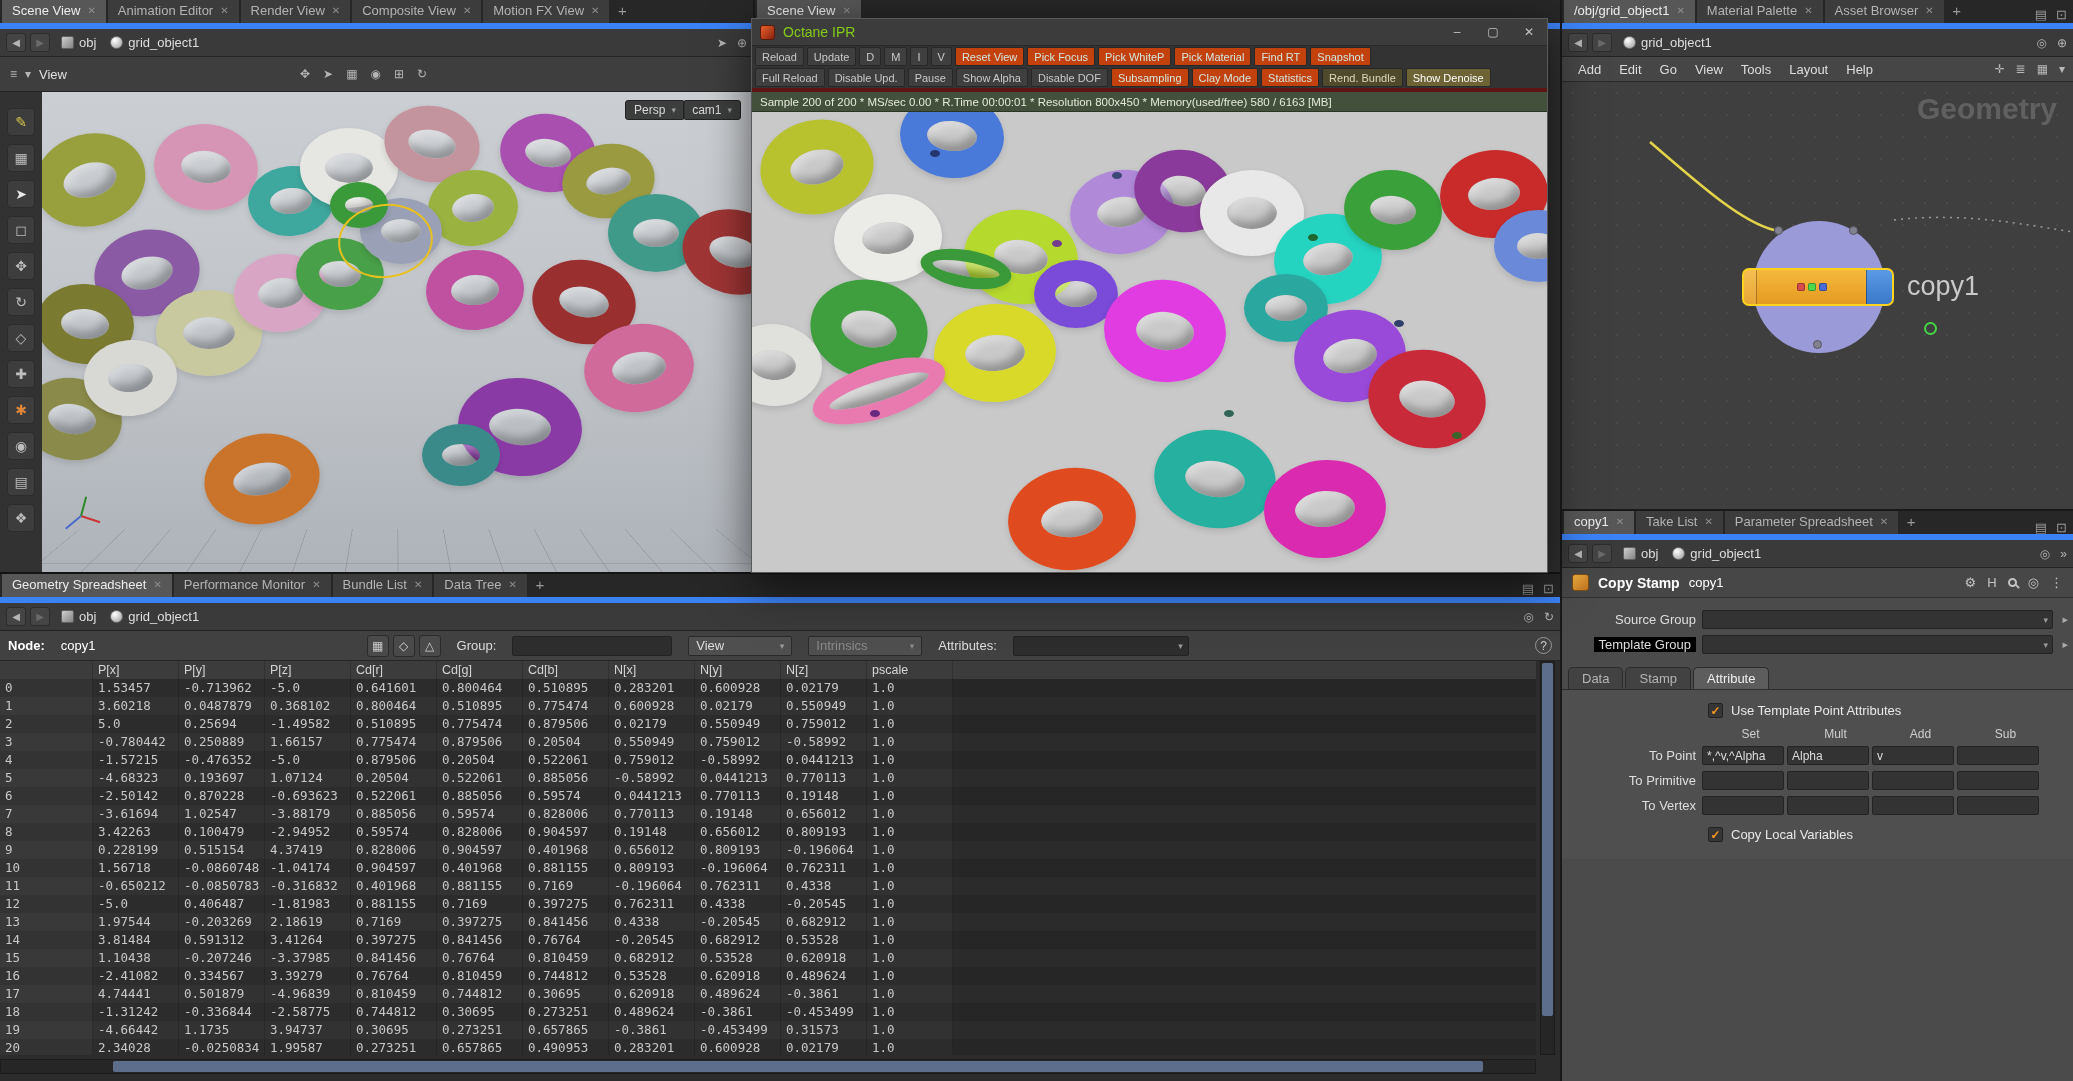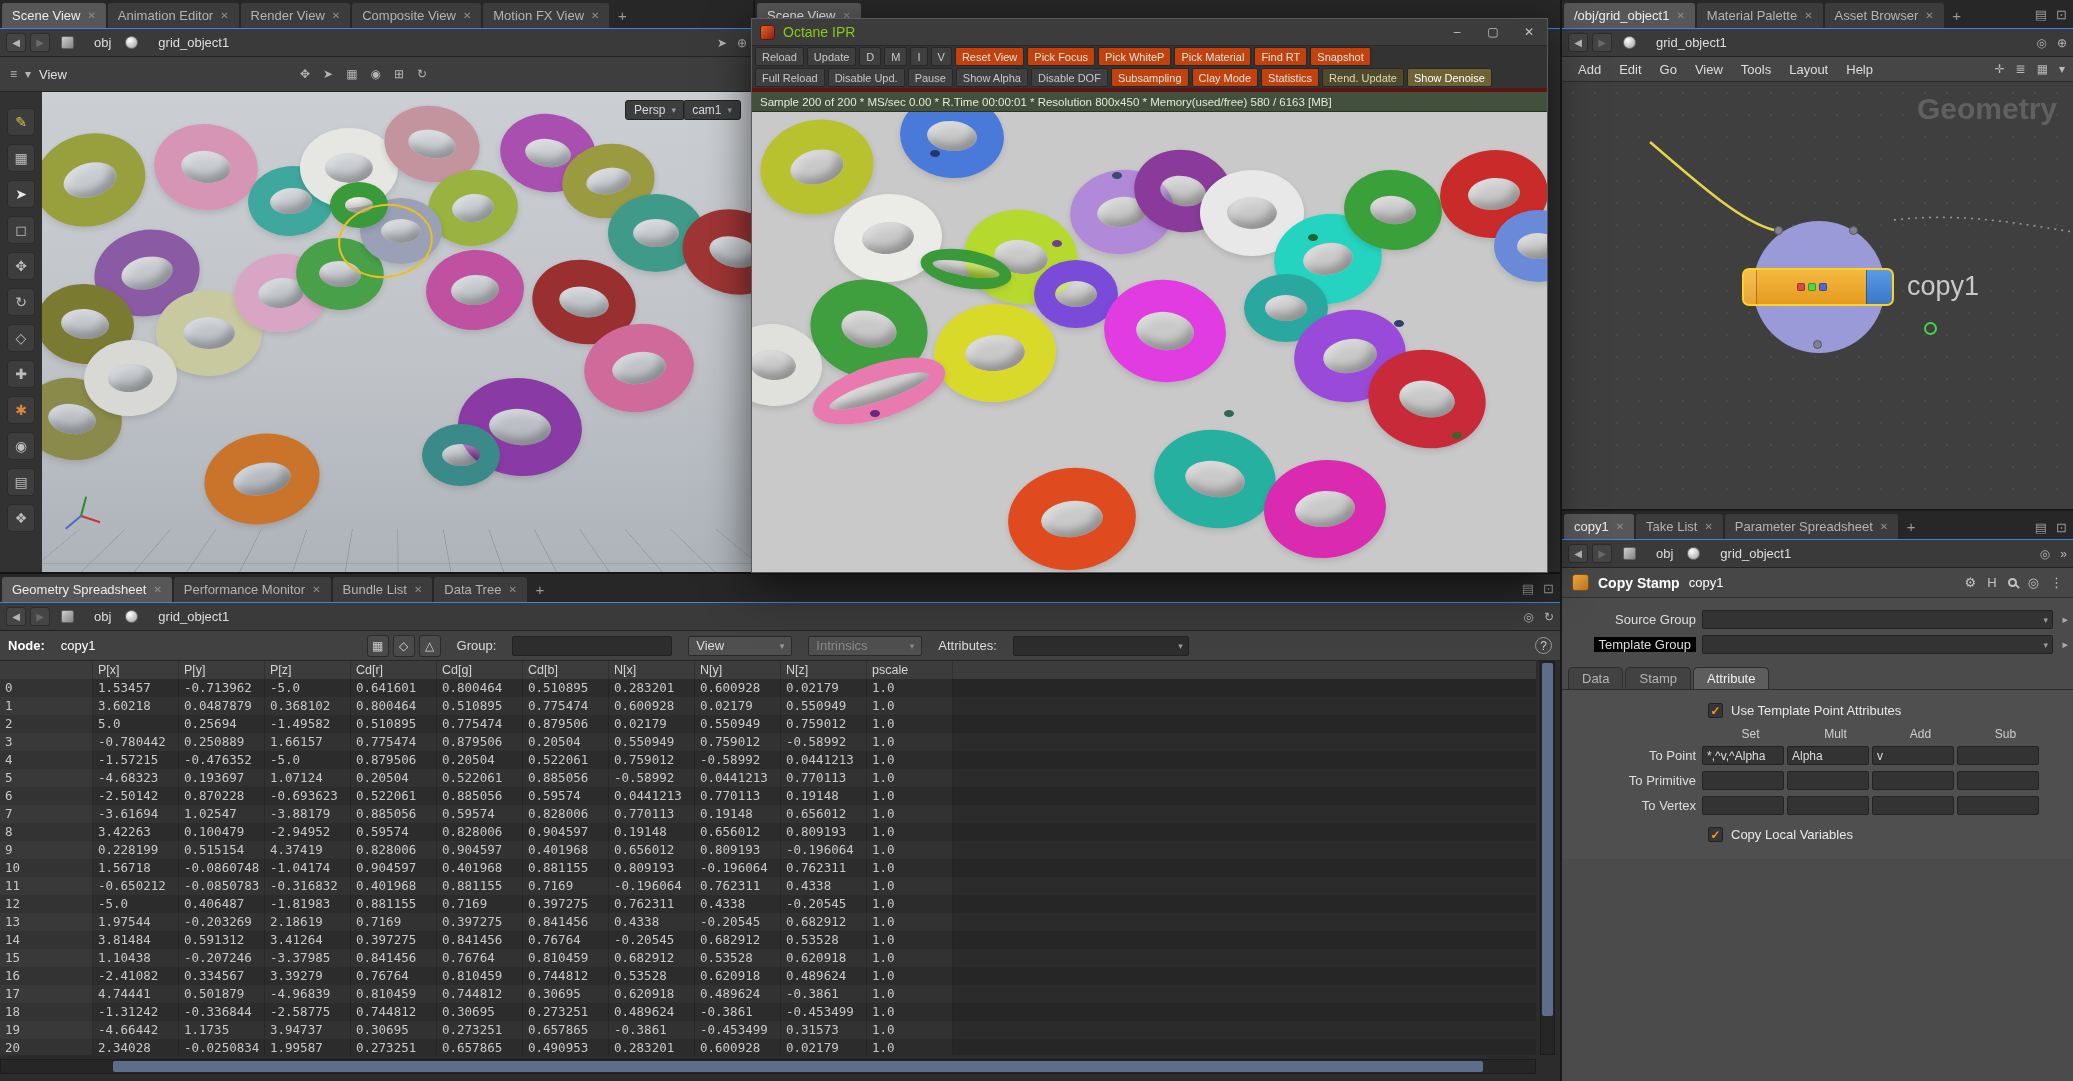--- a/index.html
+++ b/index.html
@@ -2,33 +2,33 @@
 <html><head>
 <meta charset="utf-8">
 <style>
   *{margin:0;padding:0;box-sizing:border-box}
   html,body{width:2073px;height:1081px;overflow:hidden;background:#262626;
     font-family:"Liberation Sans",sans-serif;color:#ccc;-webkit-font-smoothing:antialiased}
   #root{position:relative;width:2073px;height:1081px;background:#262626}
   .pane{position:absolute;background:#3a3a3a;overflow:hidden}
 
   
-  .tabbar{height:29px;background:#272727;display:flex;align-items:flex-end;padding:0 2px;border-bottom:1px solid #3b82f6;position:relative}
+  .tabbar{height:29px;background:#272727;display:flex;align-items:flex-end;padding:0 2px;border-bottom:6px solid #3b82f6;position:relative}
   .tab{height:25px;display:flex;align-items:center;gap:7px;padding:0 10px;background:#3c3c3c;color:#b3b3b3;
        font-size:13px;margin-right:2px;border-radius:3px 3px 0 0;white-space:nowrap}
   .tab.active{background:#575757;color:#ececec}
   .tab .x{color:#8f8f8f;font-size:10px}
   .tab-plus{width:22px;height:25px;display:flex;align-items:center;justify-content:center;color:#9a9a9a;font-size:15px}
   .tabbar-right{position:absolute;right:6px;top:7px;display:flex;gap:9px;color:#9a9a9a;font-size:13px}
 
   
   .pathbar{height:28px;background:#3a3a3a;border-bottom:1px solid #232323;display:flex;align-items:center;padding:0 6px;gap:4px}
   .navarrow{width:20px;height:19px;display:flex;align-items:center;justify-content:center;color:#b5b5b5;font-size:10px;background:#454545;border:1px solid #2c2c2c;border-radius:3px}
   .navarrow.dim{color:#6a6a6a}
-  .pathitem{display:flex;align-items:center;gap:20px;padding:2px 7px;color:#dedede;font-size:13px;border-radius:3px}
+  .pathitem{display:flex;align-items:center;gap:5px;padding:2px 7px;color:#dedede;font-size:13px;border-radius:3px}
   .picon{width:13px;height:13px;display:inline-block}
   .picon.cube{background:linear-gradient(135deg,#cfcfcf,#838383);border:1px solid #5f5f5f;border-radius:2px}
   .picon.sphere{background:radial-gradient(circle at 35% 30%,#ffffff,#9a9a9a);border:1px solid #6f6f6f;border-radius:50%}
   .bar-right{margin-left:auto;display:flex;gap:10px;align-items:center;color:#b5b5b5;font-size:12px}
   .mini-icon{color:#b5b5b5;font-size:12px}
 
   
   #vp-header{height:35px;background:#3e3e3e;border-bottom:1px solid #242424;display:flex;align-items:center;padding:0 10px;gap:8px;font-size:13px;color:#e0e0e0}
   .vph-icons{margin-left:225px;display:flex;gap:13px}
   #vp-body{position:absolute;top:92px;left:0;right:2px;bottom:0}
@@ -302,21 +302,21 @@
       </div>
     <div id="oc-tb2">
         <div class="oc-btn plain">Full Reload</div>
         <div class="oc-btn plain">Disable Upd.</div>
         <div class="oc-btn plain">Pause</div>
         <div class="oc-btn plain">Show Alpha</div>
         <div class="oc-btn plain">Disable DOF</div>
         <div class="oc-btn teal">Subsampling</div>
         <div class="oc-btn teal">Clay Mode</div>
         <div class="oc-btn teal">Statistics</div>
-        <div class="oc-btn khaki">Rend. Update</div>
+        <div class="oc-btn khaki">Rend. Bundle</div>
         <div class="oc-btn khaki-active">Show Denoise</div>
       </div>
     <div id="oc-red"></div>
     <div id="oc-status">
       <span>Sample 200 of 200 * MS/sec 0.00 * R.Time 00:00:01 * Resolution 800x450 * Memory(used/free) 580 / 6163 [MB]</span>
     </div>
     <div id="oc-render">
       <div class="donut-layer">
           <div class="donut" style="left: 8px; top: 8px; width: 114px; height: 94px; border-width: 30px; border-color: rgb(184, 194, 46); transform: rotate(-12deg);"></div>
           <div class="donut" style="left: 148px; top: -18px; width: 104px; height: 84px; border-width: 27px; border-color: rgb(74, 122, 217); transform: rotate(5deg);"></div>

